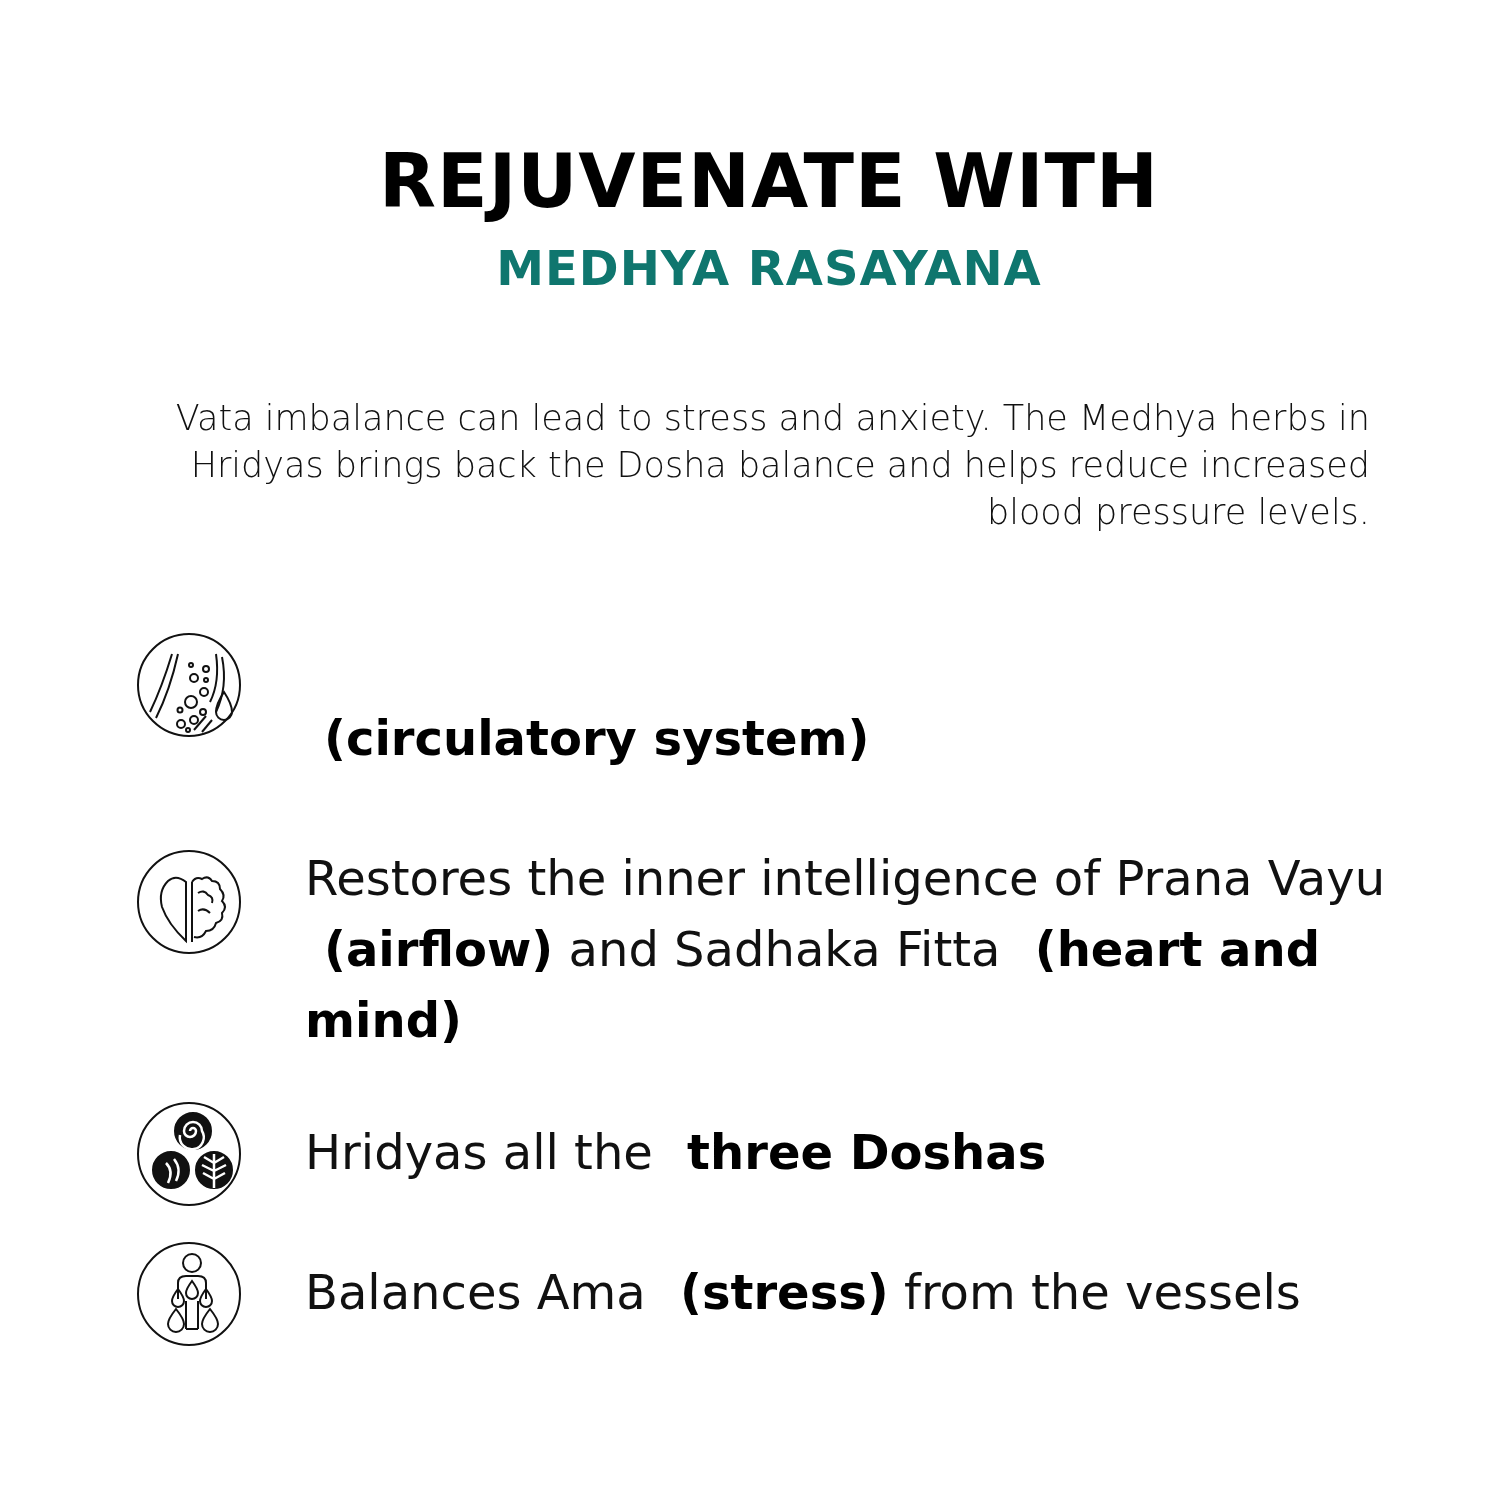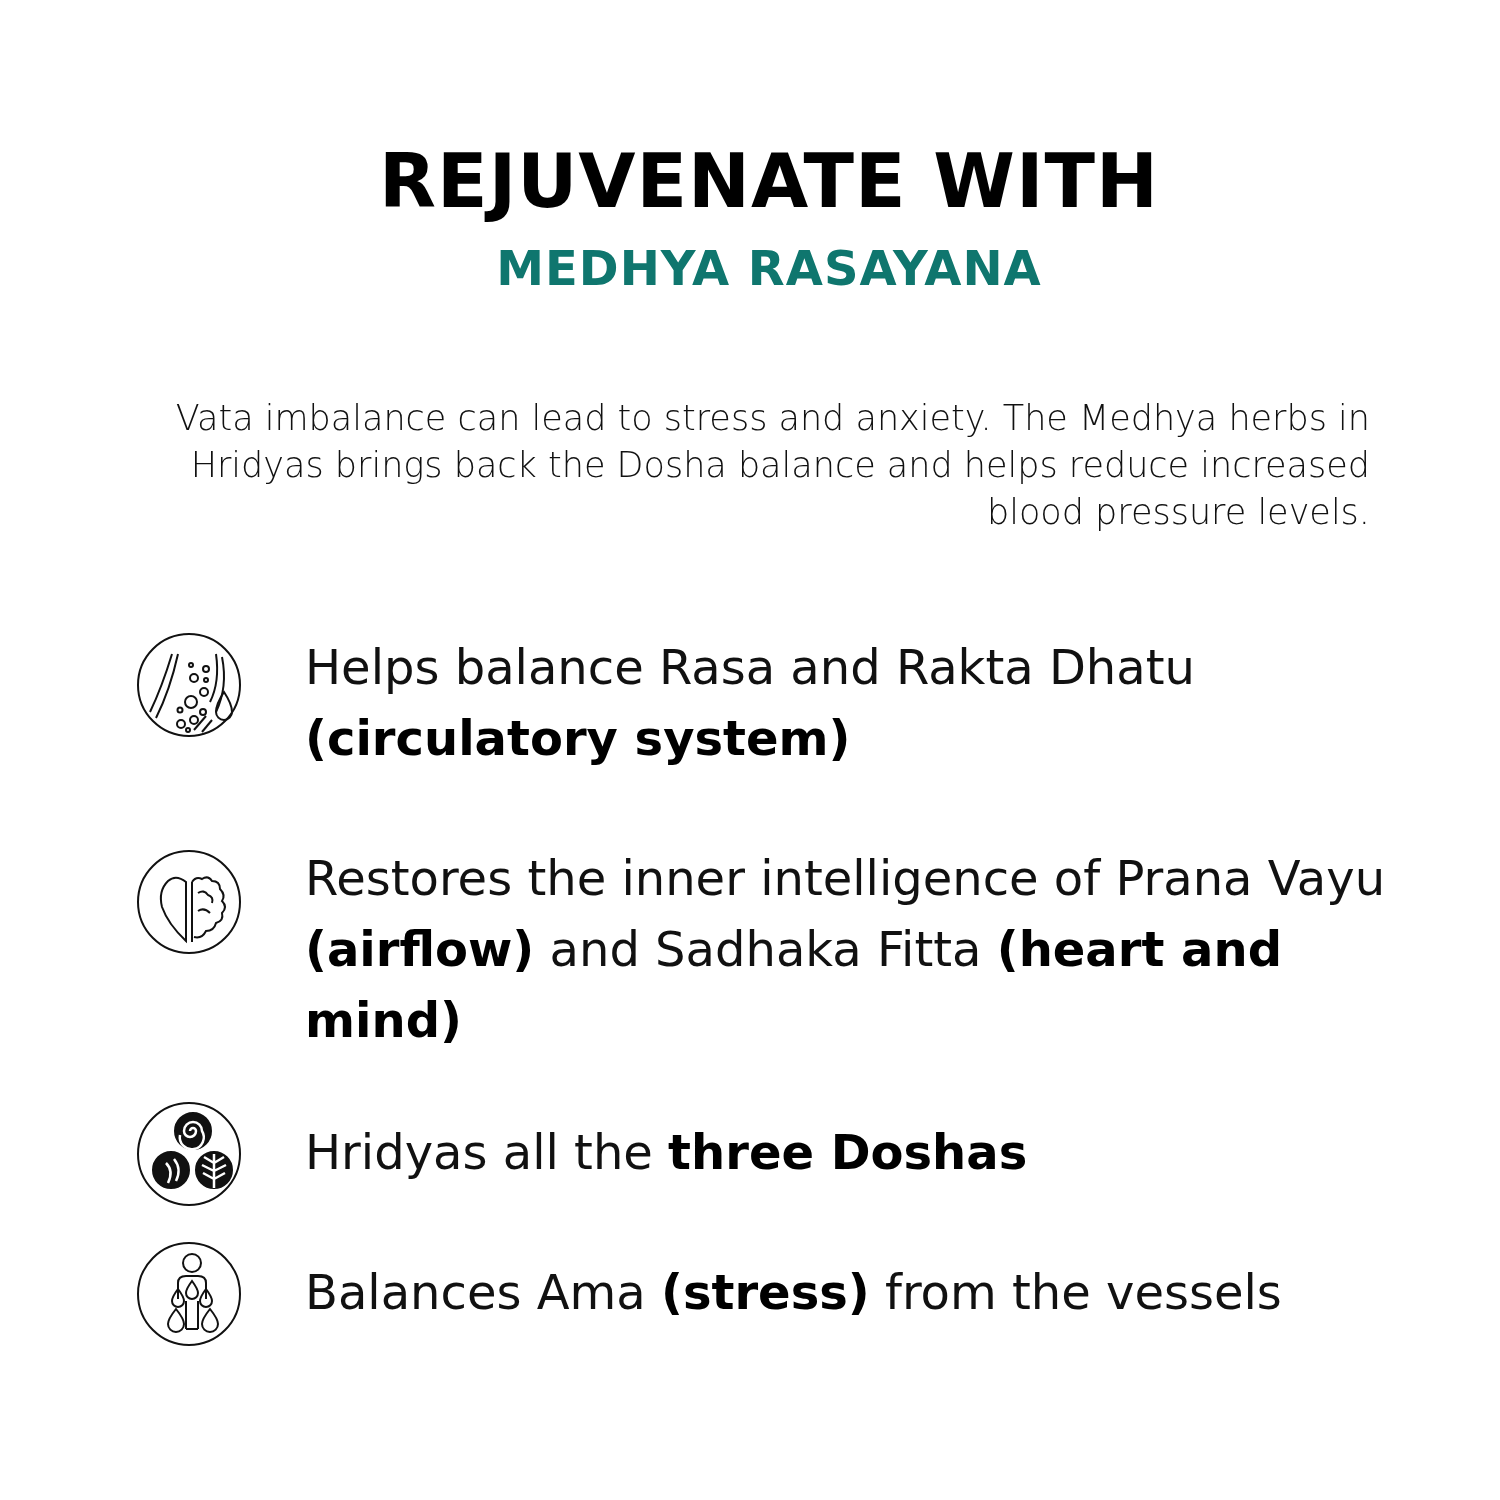--- a/index.html
+++ b/index.html
@@ -5,21 +5,21 @@
     html, body { margin: 0; padding: 0; background: #ffffff; }
     body { width: 1500px; height: 1500px; position: relative; overflow: hidden; font-family: "DejaVu Sans", sans-serif; color: #111; }
     .title { position: absolute; left: 11px; width: 1500px; text-align: center; font-family: "DejaVu Sans", sans-serif; font-weight: bold; letter-spacing: 1px; margin: 8px; }
     .title-1 { top: 130px; font-size: 74px; color: #000; }
     .title-2 { top: 232px; font-size: 48px; color: #0f766e; }
     .intro { position: absolute; top: 360px; left: 130px; width: 1240px; text-align: right; font-size: 35px; line-height: 47px; color: #111; font-weight: 300; }
     .feature { position: absolute; left: 0; width: 1500px; }
     .icon { position: absolute; left: 136px; width: 106px; height: 106px; }
     .icon svg { width: 106px; height: 106px; display: block; }
     .ftext { position: absolute; left: 305px; width: 1120px; font-size: 48px; line-height: 71px; color: #111; }
-    .ftext b { font-weight: bold; color: #000; }
+    .ftext b { font-weight: bold; color: #000; margin-left: 19px; }
   </style>
 </head>
 <body>
 
 <h1 class="title title-1">REJUVENATE WITH</h1>
 <h1 class="title title-2">MEDHYA RASAYANA</h1>
 
 <p class="intro">Vata imbalance can lead to stress and anxiety. The Medhya herbs in Hridyas brings back the Dosha balance and helps reduce increased blood pressure levels.</p>
 
 <div class="feature" style="top:632px;">
@@ -40,21 +40,21 @@
       <circle cx="55" cy="70" r="6"></circle>
       <circle cx="44" cy="78" r="2.5"></circle>
       <circle cx="67" cy="80" r="3"></circle>
       <circle cx="58" cy="88" r="4"></circle>
       <circle cx="45" cy="92" r="4"></circle>
       <circle cx="52" cy="98" r="2"></circle>
       <path d="M88 60 Q80 72 80 80 A8 8 0 0 0 96 80 Q96 72 88 60 Z"></path>
     </svg>
   </div>
   <div class="ftext">
-    <span>Helps balance Rasa and Rakta Dhatu </span><br>
+    <br>
     <b>(circulatory system)</b>
   </div>
 </div>
 
 <div class="feature" style="top:843px;">
   <div class="icon" style="top:6px;">
     <svg viewBox="0 0 106 106" fill="none" stroke="#111" stroke-width="2">
       <circle cx="53" cy="53" r="51"></circle>
       <path d="M50 33 Q40 25 32 32 Q22 42 26 58 Q32 75 50 92 Z"></path>
       <path d="M56 33 L56 93"></path>

